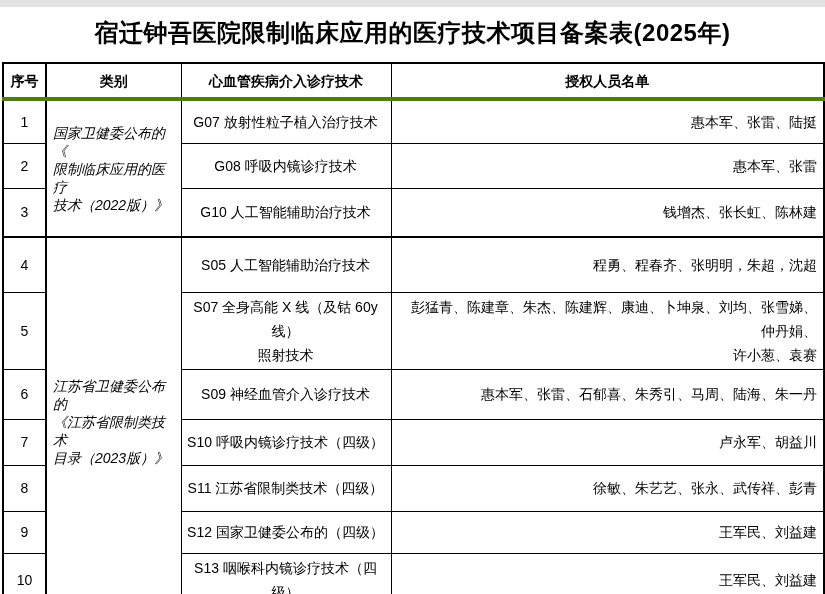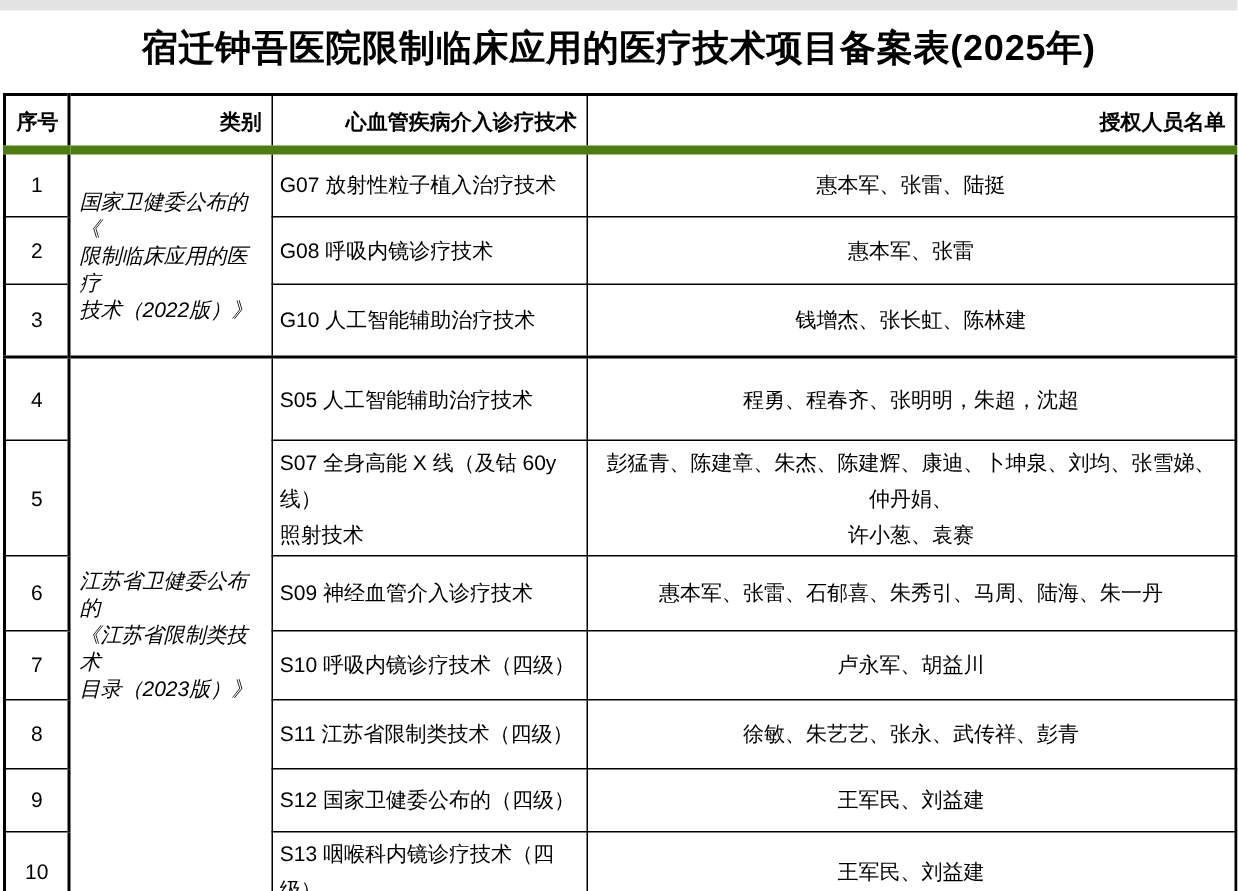--- a/index.html
+++ b/index.html
@@ -16,30 +16,30 @@
   table.records{
     border-collapse:collapse;table-layout:fixed;
     width:821px;margin:16px 0 0 2px;
     border:2px solid #000;
   }
   .records th,.records td{
     border:1px solid #000;font-size:14px;line-height:24px;
     padding:2px 6px;vertical-align:middle;overflow:hidden;
   }
   .records thead th{
-    font-weight:bold;text-align:right;height:29px;
-    border-bottom:6px solid #4d7c0f;
+    font-weight:bold;text-align:center;height:29px;
+    border-bottom:4px solid #4d7c0f;
   }
   
   .records th:first-child,.records td.no{border-right:2px solid #000;}
   .records tr.group-start td{border-top:2px solid #000;}
   td.no{text-align:center;}
   td.cat{text-align:left;white-space:pre-line;line-height:18px;font-style:italic;}
-  td.tech{text-align:left;padding-left:5px;white-space:pre-line;}
-  td.per{text-align:center;white-space:pre-line;}
+  td.tech{text-align:center;padding-left:5px;white-space:pre-line;}
+  td.per{text-align:right;white-space:pre-line;}
 </style>
 </head>
 <body>
 
 <div class="top-strip"></div>
 
 <div class="page-title">宿迁钟吾医院限制临床应用的医疗技术项目备案表(2025年)</div>
 
 <table class="records">
   <colgroup>

